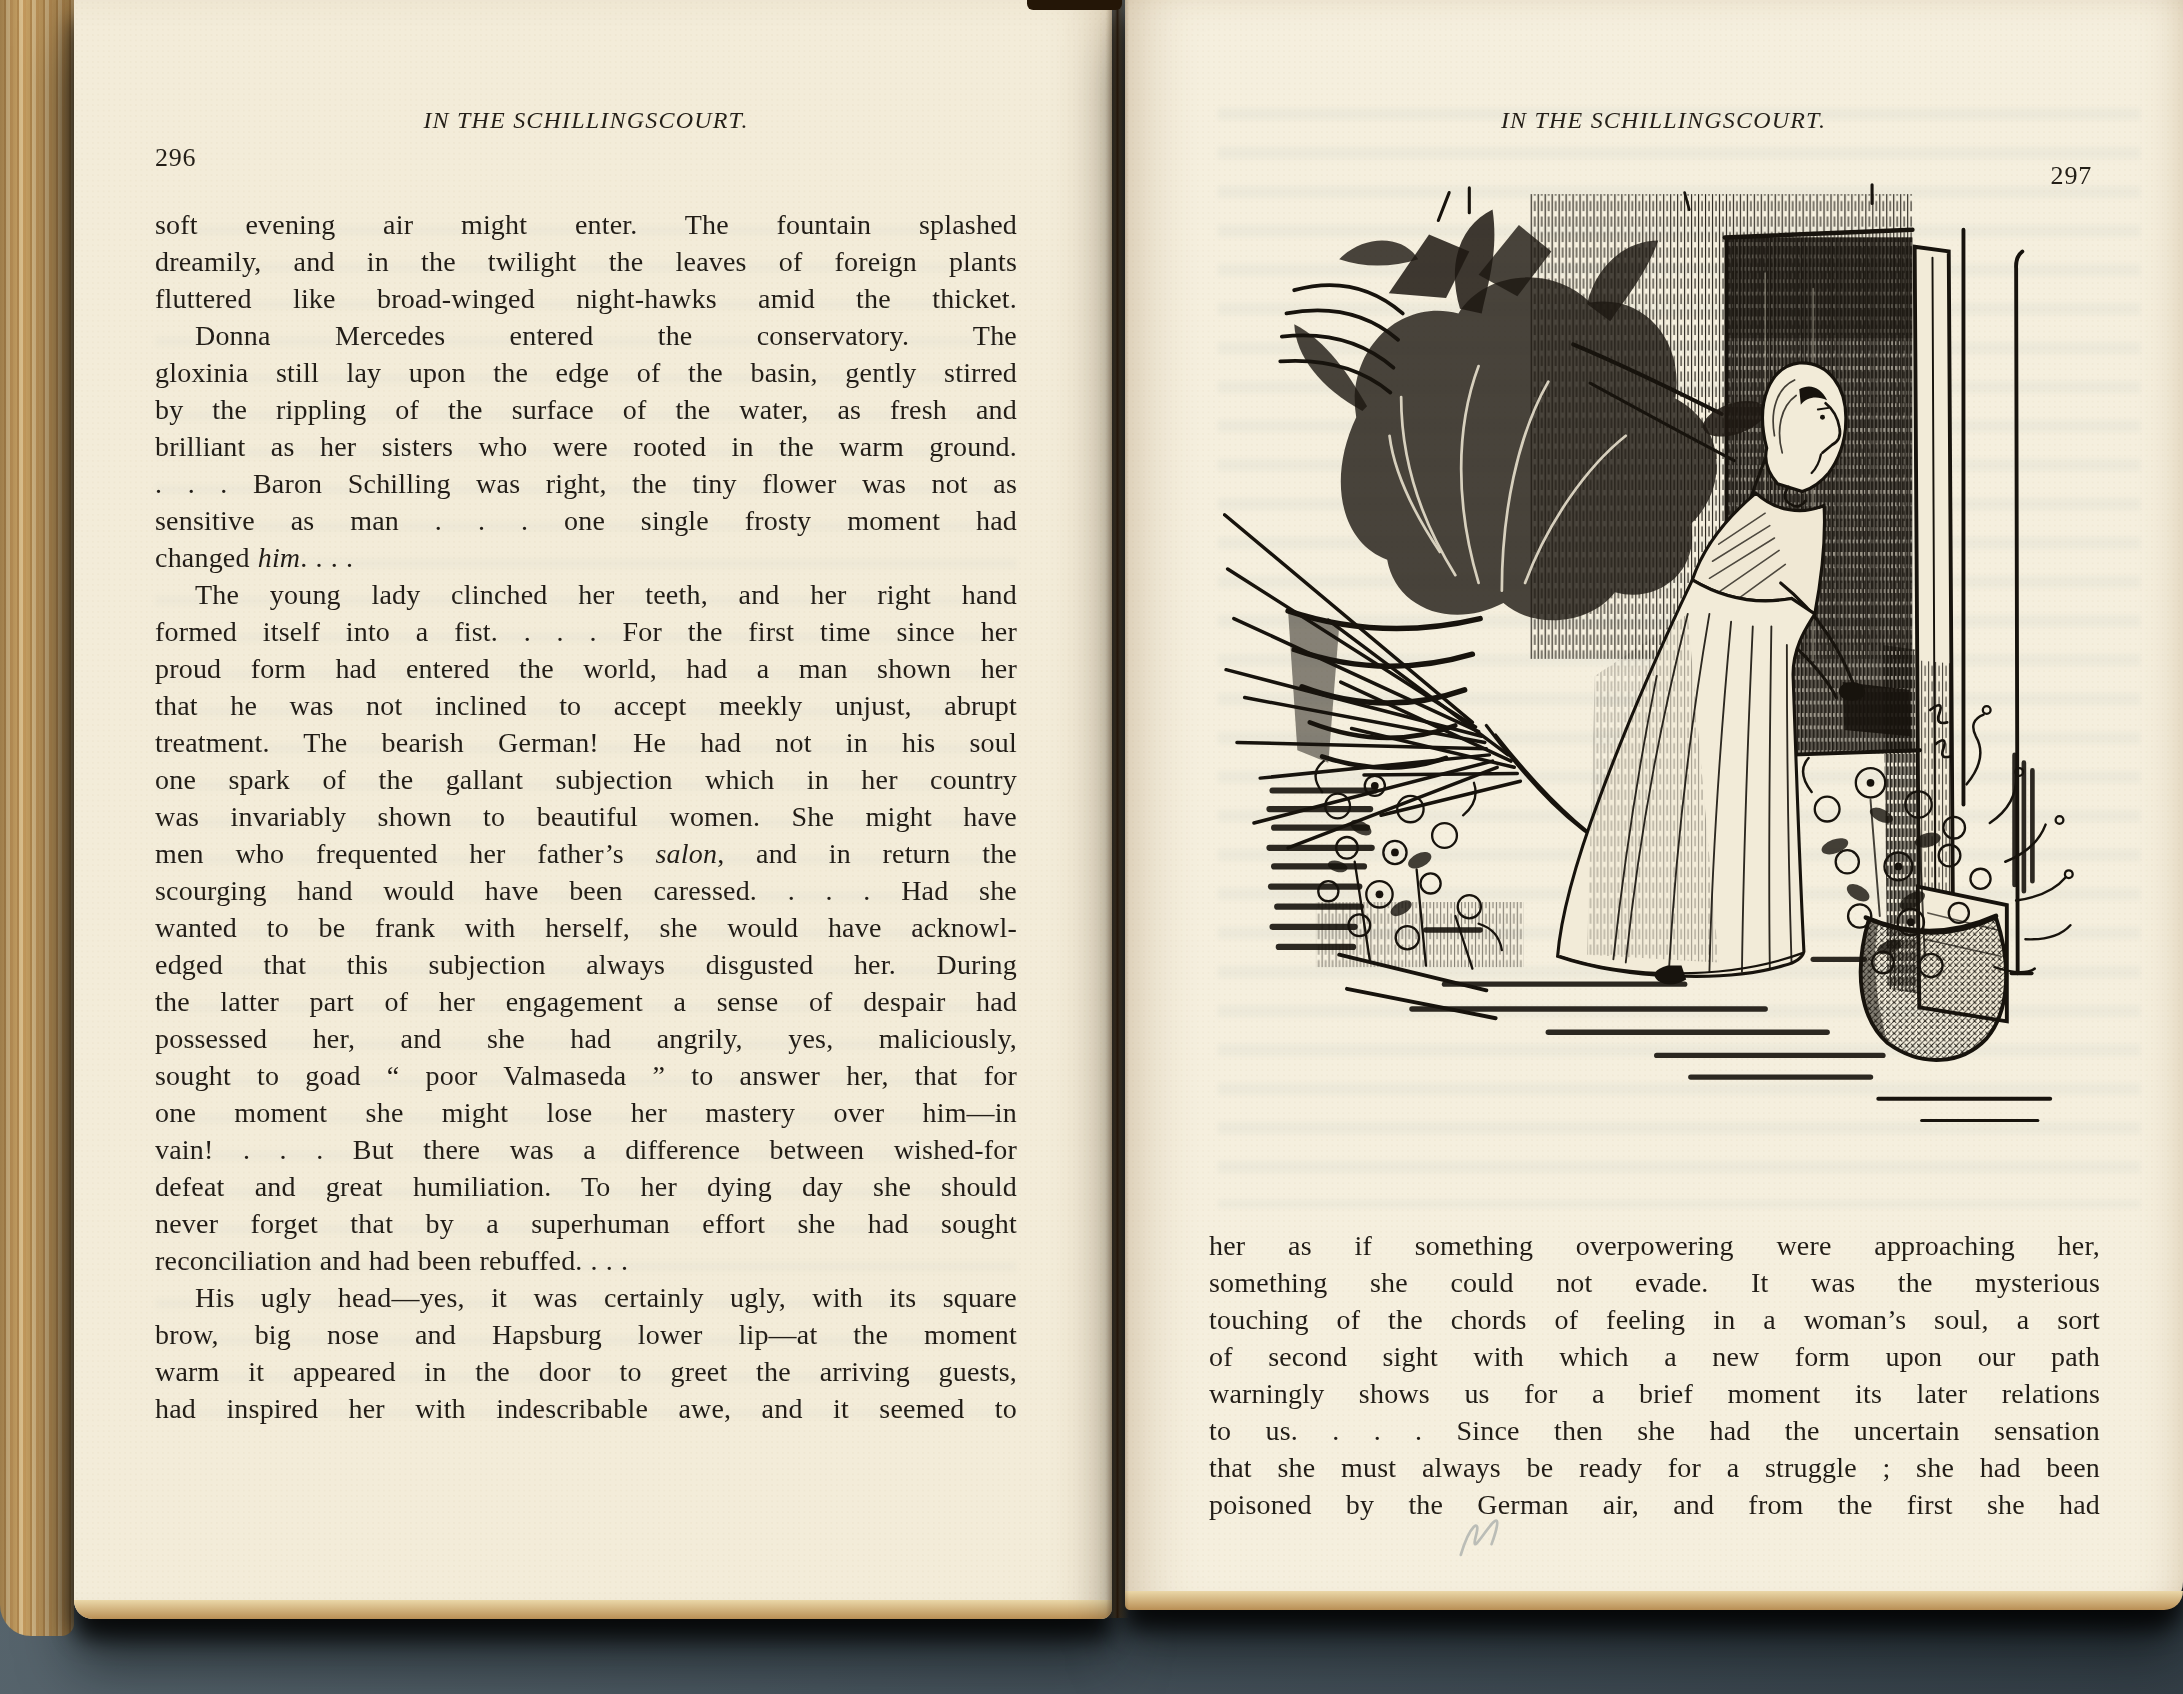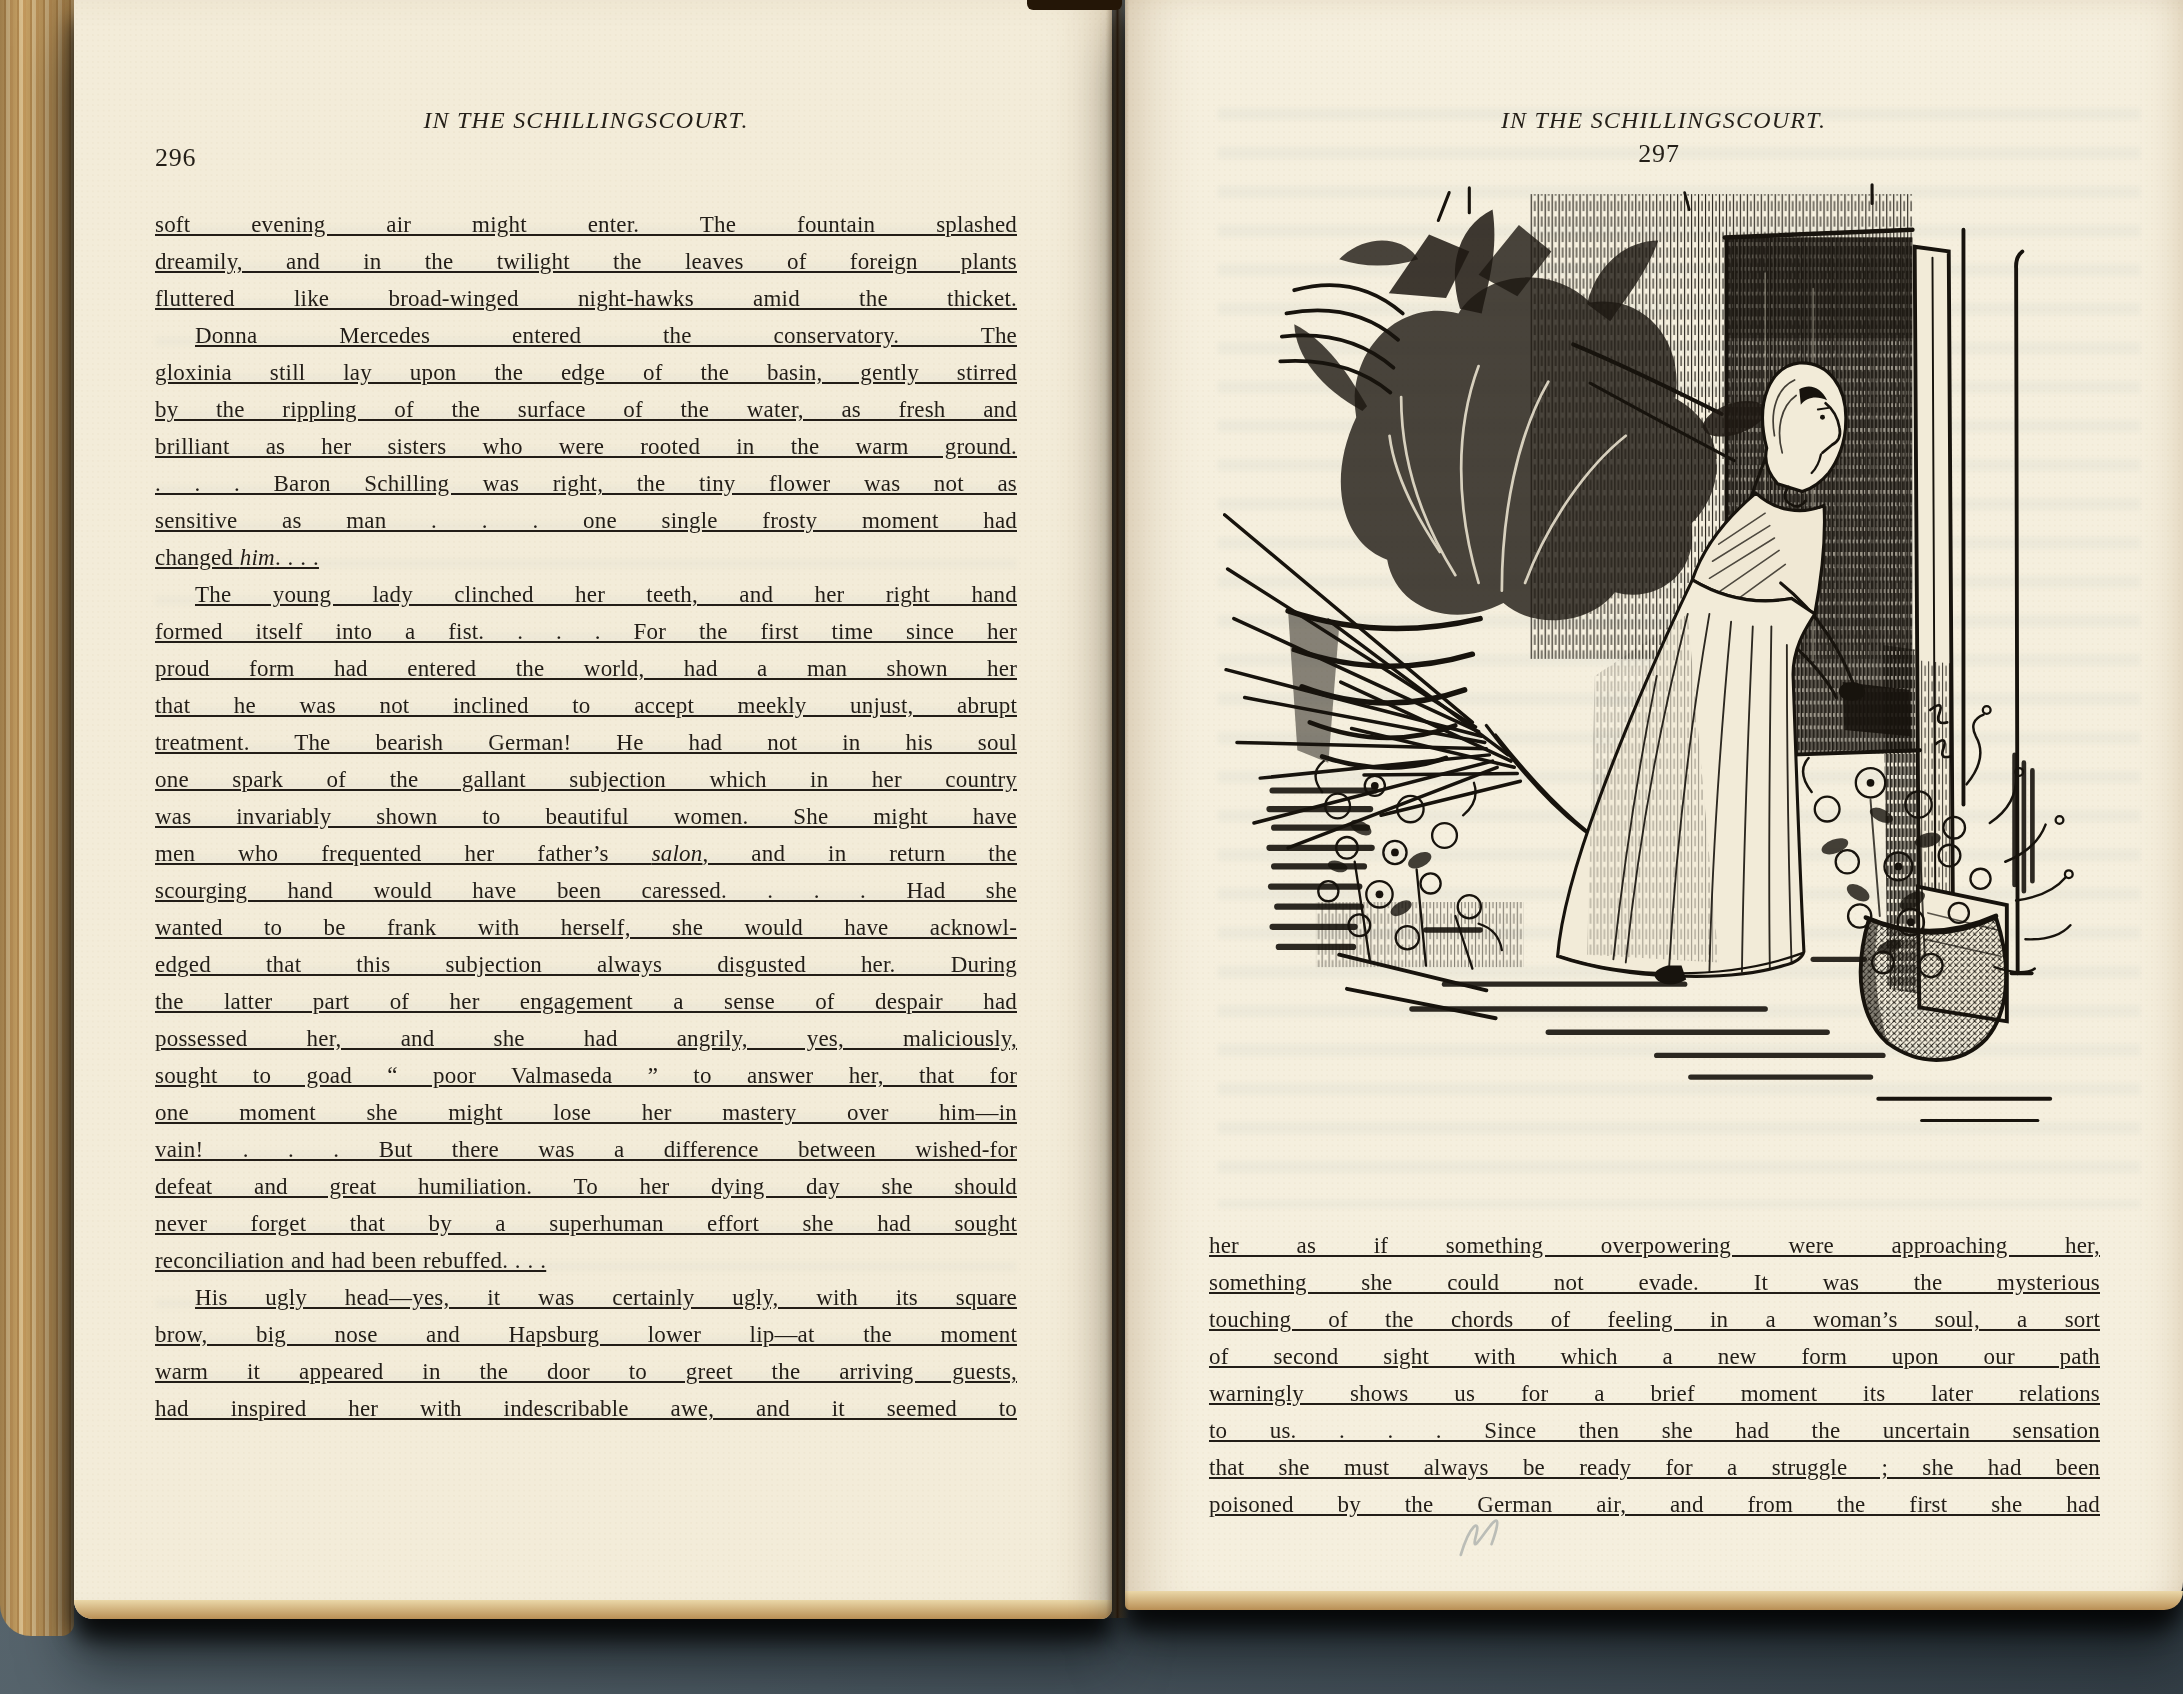--- a/index.html
+++ b/index.html
@@ -28,21 +28,21 @@
       box-shadow:0 20px 22px rgba(0,0,0,.82),0 46px 54px rgba(8,12,15,.55),
                  inset 43px 0 62px -36px rgba(120,80,30,.33),
                  inset -26px 0 46px -31px rgba(150,110,60,.40);}
   .gutter{position:absolute;left:1106px;top:0;width:23px;height:1618px;
       background:linear-gradient(90deg,rgba(74,50,20,0) 0%,rgba(74,50,20,.45) 40%,rgba(38,22,7,.85) 50%,rgba(74,50,20,.45) 60%,rgba(74,50,20,0) 100%);}
   .gutter-top{position:absolute;left:1027px;top:0;width:95px;height:10px;
       background:#241607;border-radius:0 0 6.2px 6.2px;}
   .pageno{position:absolute;font-size:26px;color:#241f18;letter-spacing:0.8px;margin-top:33px;}
   .running-header{position:absolute;font-size:24px;font-style:italic;font-weight:normal;
       letter-spacing:1.2px;color:#241f18;text-align:center;}
-  .body-text{position:absolute;font-size:23px;color:#221d17;text-decoration:underline;}
+  .body-text{position:absolute;font-size:28px;color:#221d17;}
   .line{height:37px;line-height:37px;text-align:justify;text-align-last:justify;overflow:hidden;
       letter-spacing:0.2px;word-spacing:0.8px;}
   .line.endline{text-align-last:left;}
   .para.indent .line:first-child{text-indent:40px;}
   .ghost{position:absolute;filter:blur(1.9px);pointer-events:none;}
   .ghost.g-right{background:repeating-linear-gradient(180deg,rgba(124,152,158,.13) 0 12.4px,rgba(0,0,0,0) 12.4px 39px);opacity:.5;}
   .ghost.g-left{background:repeating-linear-gradient(180deg,rgba(124,152,158,.09) 0 11px,rgba(0,0,0,0) 11px 37px);opacity:.4;}
   .illustration{position:absolute;left:98px;top:180px;width:852px;height:1015px;}
   .squiggle{position:absolute;left:325px;top:1501px;width:77px;height:77px;opacity:.75;}
 </style>
@@ -99,21 +99,21 @@
           <div class="line">warm it appeared in the door to greet the arriving guests,</div>
           <div class="line">had inspired her with indescribable awe, and it seemed to</div>
         </div>
       </div>
     <div class="edge-bottom"></div>
   </div>
 
   <div class="page right">
     <div class="ghost g-right" style="left:93px;top:108px;width:922px;height:1100px;"></div>
     <div class="running-header" style="left:101px;top:107px;width:875px;">IN THE SCHILLINGSCOURT.</div>
-    <div class="pageno" style="left:101px;top:106px;width:866px;text-align:center;">297</div>
+    <div class="pageno" style="left:101px;top:128px;width:866px;text-align:right;">297</div>
 
     <div class="illustration" role="img" aria-label="Pen-and-ink drawing: a woman wearing a headscarf and shawl stands among tall palms and flowers beside a fountain basin, her hand on the latch of a dark open door; a potted rose bush sits at the lower right.">
       <svg viewBox="0 0 1100 1310" width="852" height="1015">
         <defs>
           <pattern id="vhD" width="5" height="16" patternUnits="userSpaceOnUse">
               <path d="M1.6 0V16M3.6 5V16" stroke="#17130d" stroke-width="1.7" fill="none"></path>
             </pattern>
           <pattern id="vhM" width="9" height="20" patternUnits="userSpaceOnUse">
               <path d="M2 0V20M6.5 7V20" stroke="#17130d" stroke-width="1.5" fill="none"></path>
             </pattern>

